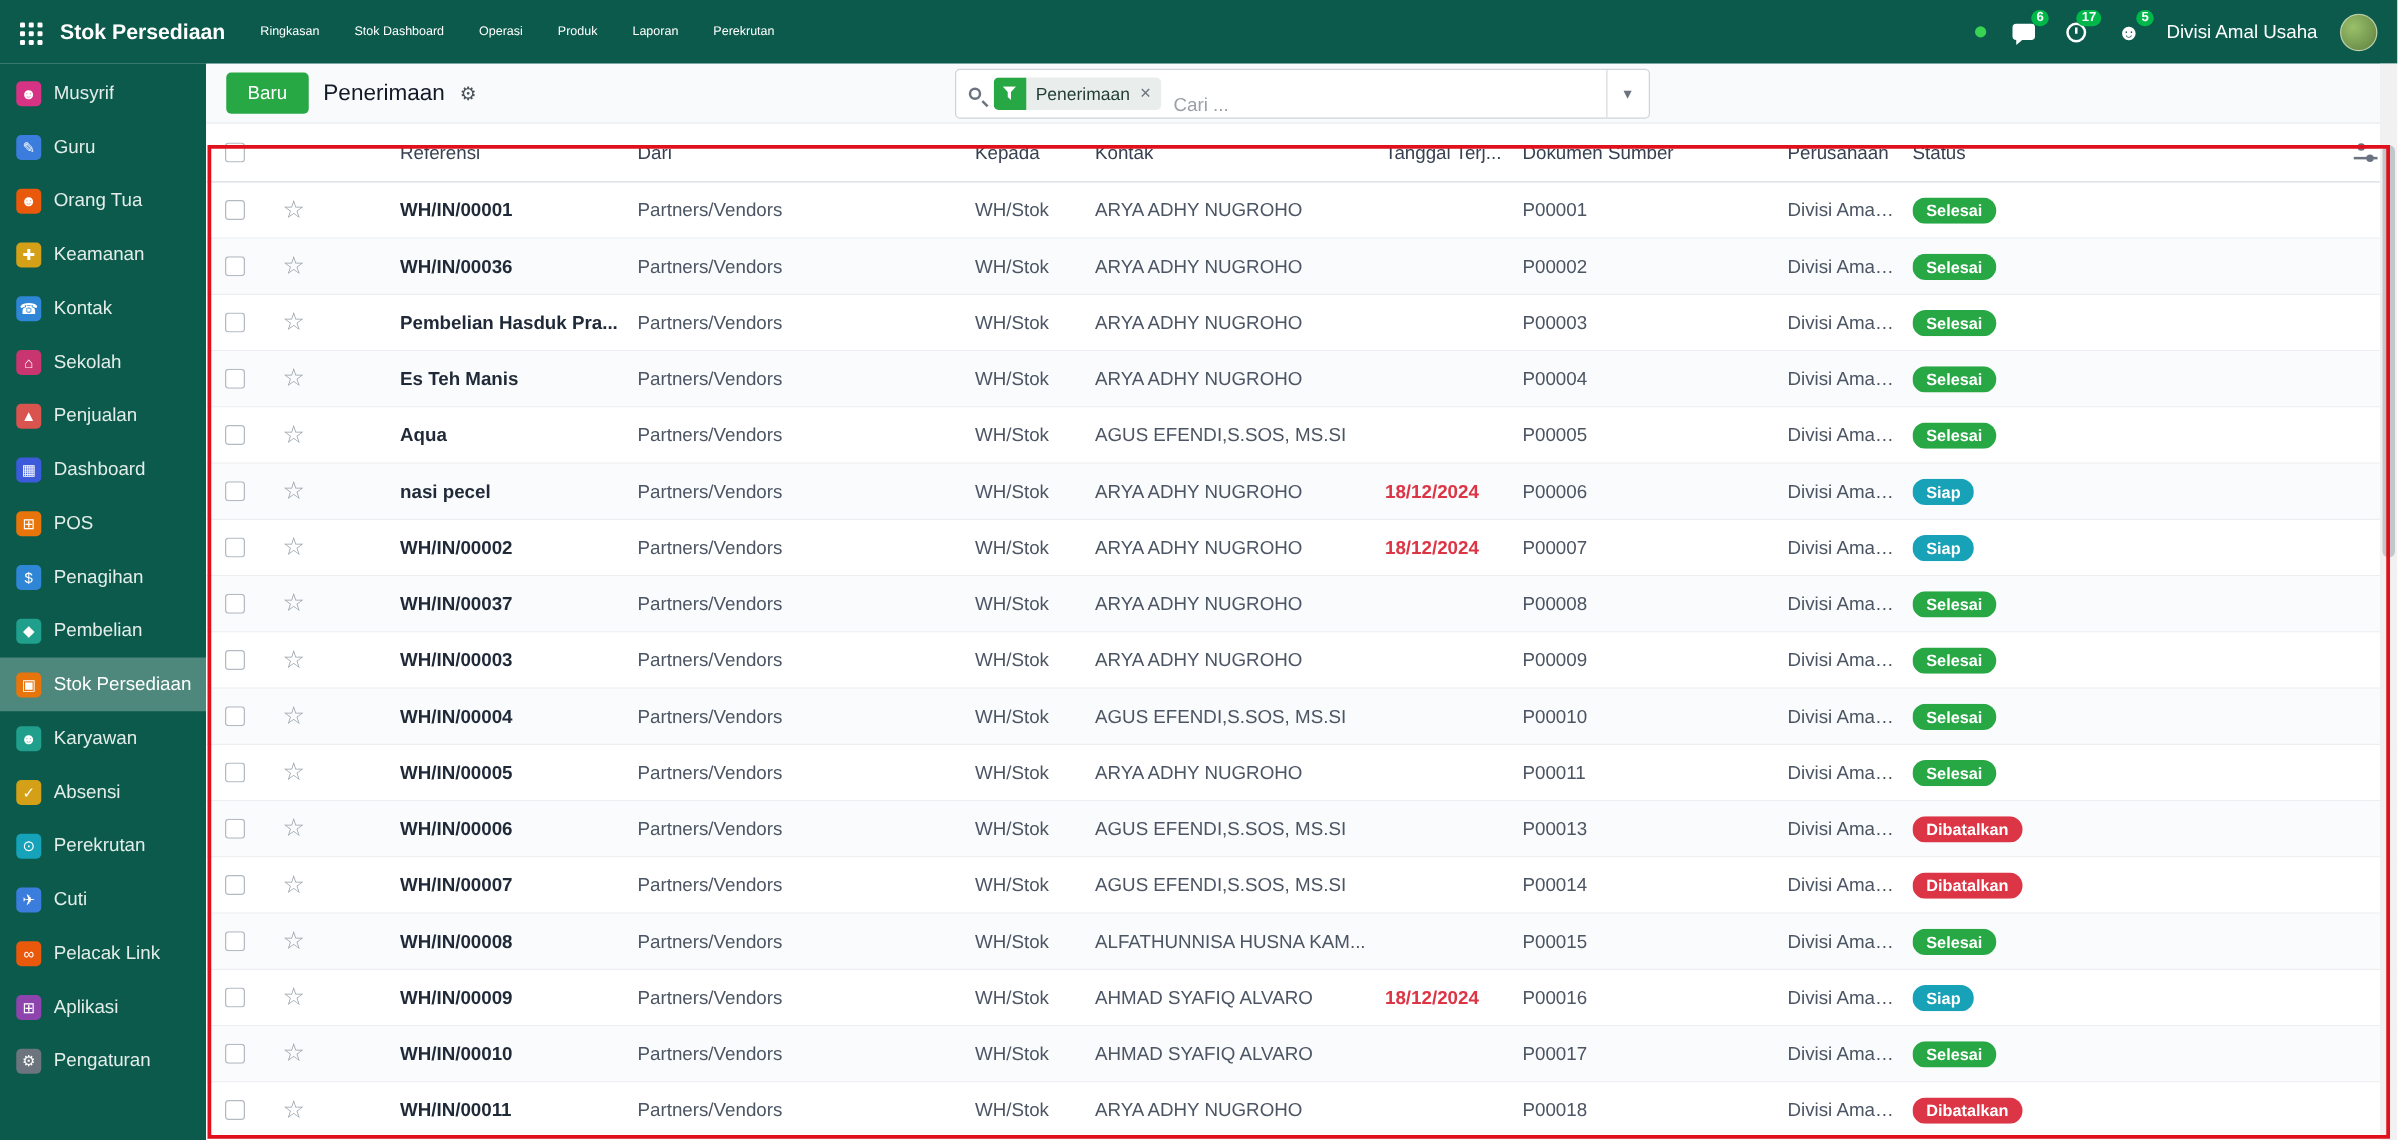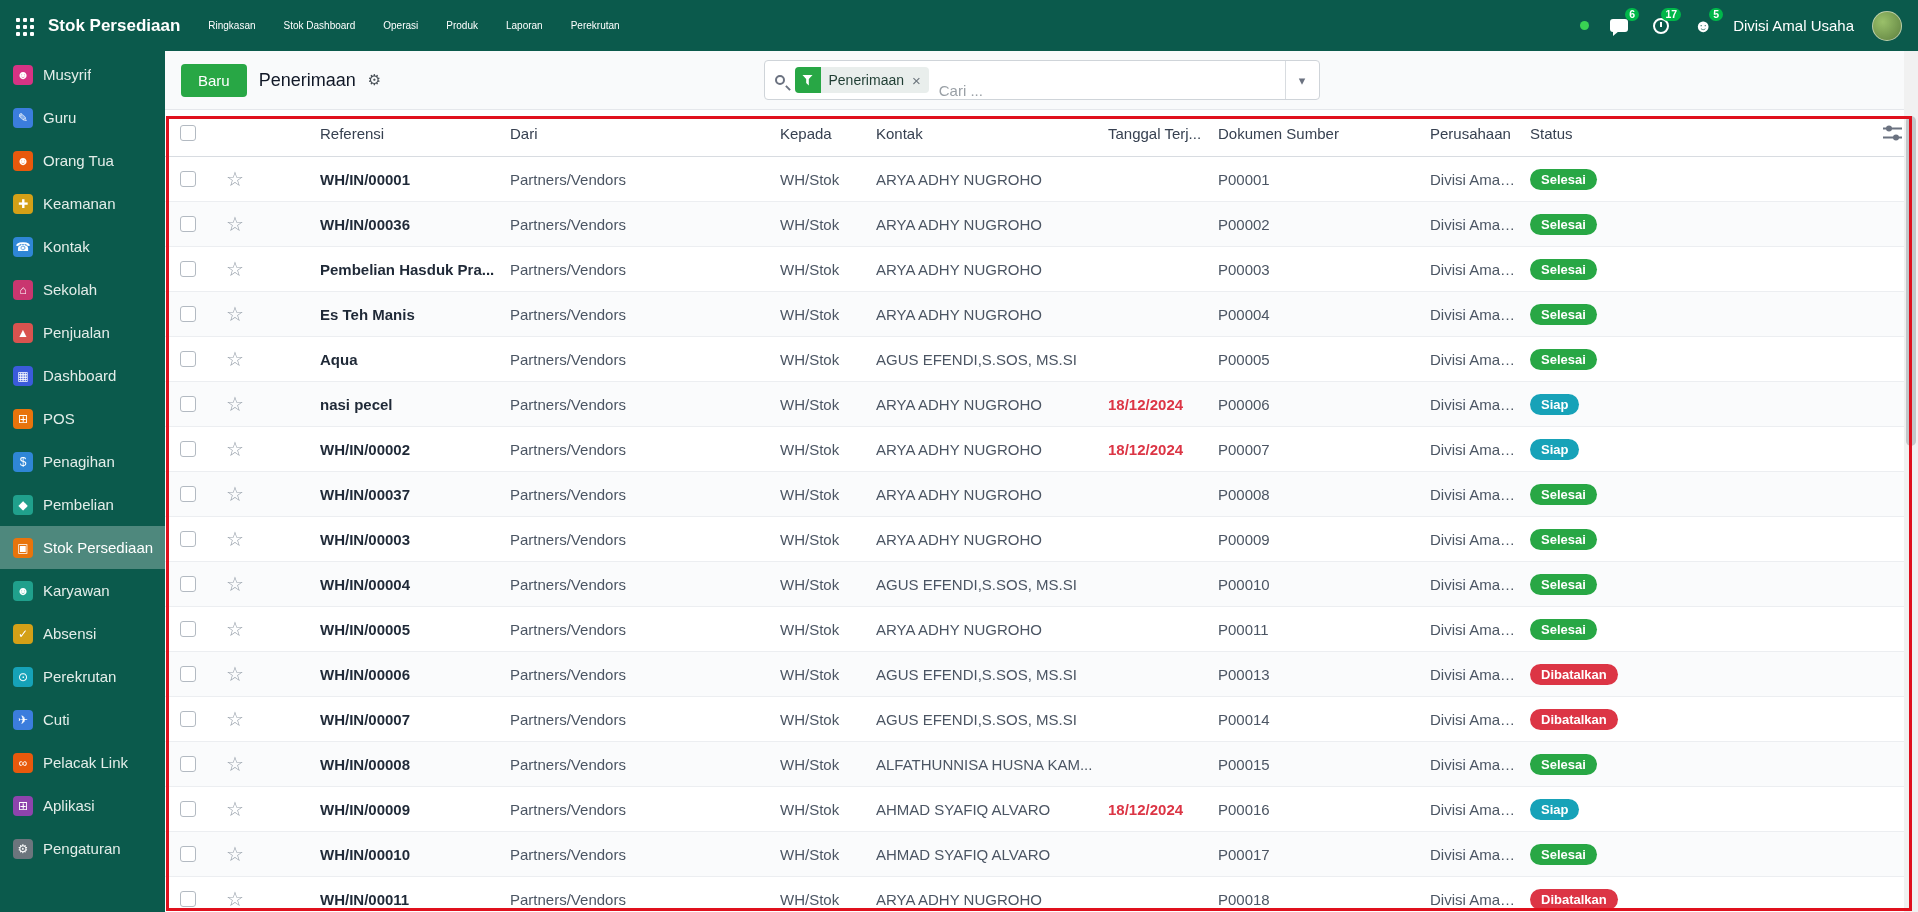--- a/index.html
+++ b/index.html
@@ -33,21 +33,21 @@
   .sidebar { width:165px; background:var(--brand,#0b5a4c); flex:0 0 165px; padding-top:2px; }
   .sb-item { height:43px; display:flex; align-items:center; gap:10px; padding-left:13px; cursor:pointer; color:#e3ede9; }
   .sb-item.active { background:rgba(255,255,255,.28); color:#fff; }
   .sb-icon { width:20px; height:20px; border-radius:4px; color:#fff; font-size:12px; display:inline-flex; align-items:center; justify-content:center; flex:0 0 20px; line-height:1; }
   .sb-icon.cal { font-size:9px; font-weight:700; }
   .sb-label { font-size:15px; white-space:nowrap; overflow:hidden; text-overflow:ellipsis; }
 
   .content { flex:1; position:relative; background:#fff; overflow:hidden; }
 
   
-  .control-bar { height:59px; background:#f9fafb; border-bottom:1px solid #e5e7eb; display:flex; align-items:center; padding:0 16px; position:relative; }
+  .control-bar { height:48px; background:#f9fafb; border-bottom:1px solid #e5e7eb; display:flex; align-items:center; padding:0 16px; position:relative; }
   .cb-left { display:flex; align-items:center; gap:12px; }
   .btn-new { background:var(--accent,#28a745); color:#fff; border:none; border-radius:4px; font-size:15px; font-weight:500; padding:8px 17px; cursor:pointer; font-family:inherit; }
   .breadcrumb { font-size:18px; color:#111827; cursor:pointer; white-space:nowrap; }
   .gear-glyph { font-size:15px; color:#495057; cursor:pointer; }
 
   .search-box { position:absolute; left:50%; transform:translateX(-50%); width:556px; height:40px; background:#fff; border:1px solid #cfd4d9; border-radius:4px; display:flex; align-items:center; padding:0 0 0 10px; }
   .mag { width:10px; height:10px; border:2px solid #6b7280; border-radius:50%; position:relative; flex:0 0 10px; margin-right:10px; }
   .mag::after { content:""; position:absolute; width:2px; height:6px; background:#6b7280; transform:rotate(-45deg); left:10px; top:8px; }
   .facet { display:flex; align-items:center; background:#e9eeec; border-radius:4px; overflow:hidden; margin-right:10px; height:26px; }
   .facet-funnel { width:26px; height:26px; background:var(--accent,#28a745); display:flex; align-items:center; justify-content:center; }

